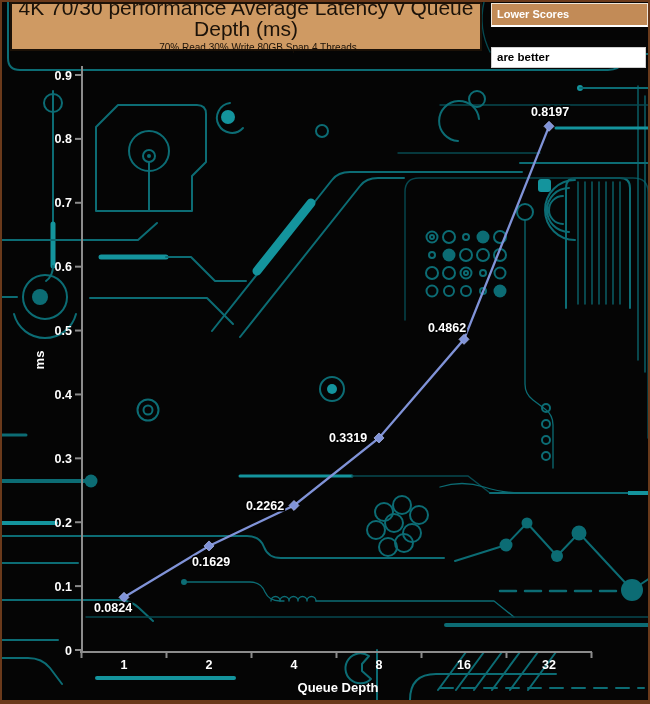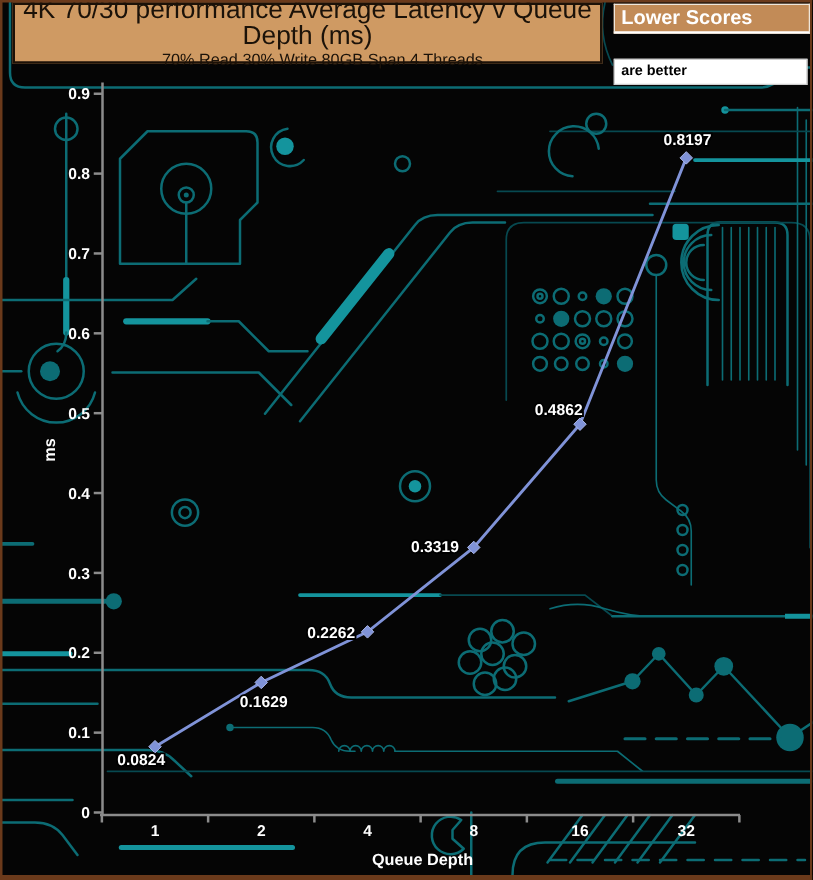--- a/index.html
+++ b/index.html
@@ -30,24 +30,24 @@
                paint-order:stroke;stroke:#000;stroke-width:3px;}
   .axisline{stroke:var(--axis,#8c8c8c);stroke-width:2;}
   .series-line{fill:none;stroke:var(--line,#8093d8);stroke-width:2.3;}
   .marker{fill:var(--line,#8093d8);stroke:#a9b5e6;stroke-width:0.8;}
   
   .banner{position:absolute;left:10px;top:2px;width:468px;height:45px;z-index:5;
           background:var(--banner-bg,#cf9a63);border:2px solid #1c1107;
           display:flex;flex-direction:column;justify-content:center;text-align:center;
           color:var(--banner-text,#1b1209);}
   .banner .t1{font-size:21px;line-height:21px;}
-  .banner .t2{font-size:13px;line-height:17px;padding-left:24px;}
+  .banner .t2{font-size:10px;line-height:17px;padding-left:24px;}
   
   .note{position:absolute;left:491px;top:3px;width:157px;z-index:5;}
-  .note .row1{background:var(--note-header-bg,#c28b57);color:#fff;font-weight:bold;font-size:16px;
+  .note .row1{background:var(--note-header-bg,#c28b57);color:#fff;font-weight:bold;font-size:11px;
               height:21px;line-height:21px;padding-left:5px;border:1px solid #efe6da;border-bottom:2px solid #fff;}
   .note .row2{background:#fff;color:#000;font-weight:bold;font-size:11.5px;width:148px;
               height:19px;line-height:19px;padding-left:5px;margin-top:20px;border:1px solid #cfcfcf;}
 </style>
 </head>
 <body>
 
 <div class="stage">
 
   <svg class="layer" width="650" height="704" viewBox="0 0 650 704">

